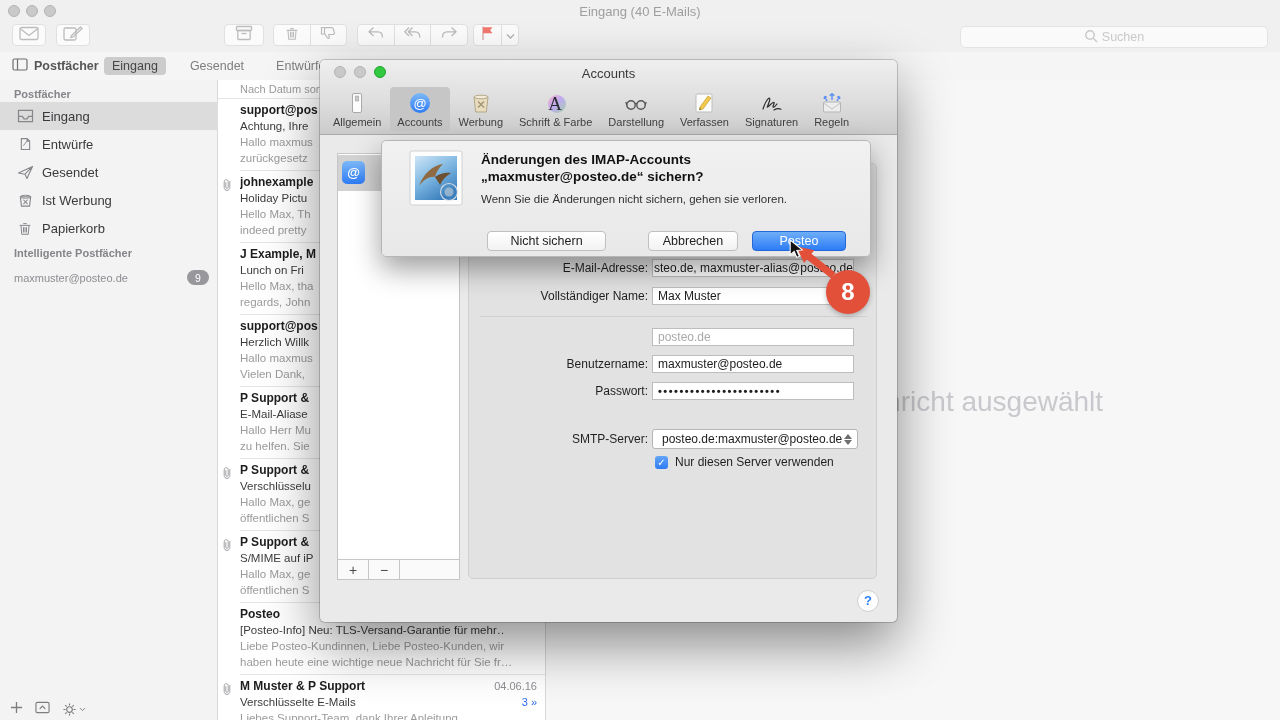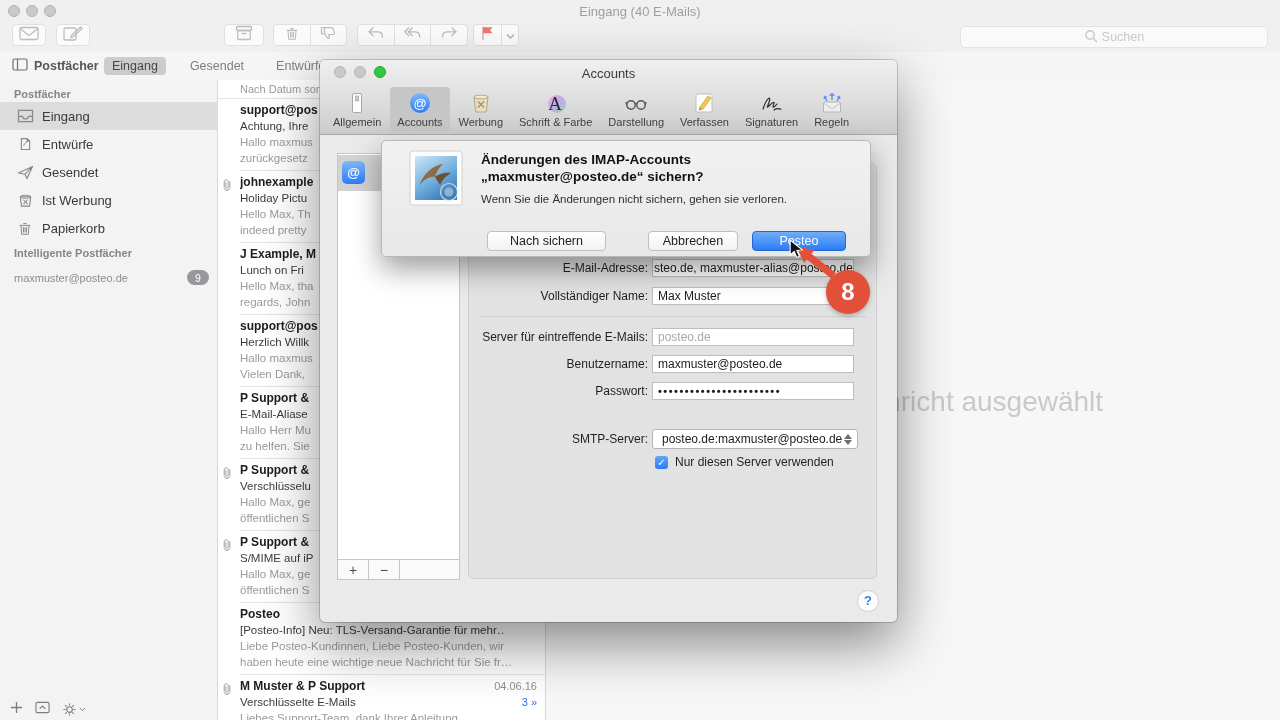--- a/index.html
+++ b/index.html
@@ -467,21 +467,20 @@
     <div id="tabbox"></div>
 
     <div class="f-label" style="top:199px;">E-Mail-Adresse:</div>
     <div class="f-field" style="top:199px;padding-left:1px;">steo.de, maxmuster-alias@posteo.de</div>
 
     <div class="f-label" style="top:227px;">Vollständiger Name:</div>
     <div class="f-field" style="top:227px;">Max Muster</div>
 
     <div id="f-sep"></div>
 
-    <div class="f-label" style="top:268px;">Server für eintreffende E-Mails:</div>
     <div class="f-field muted" style="top:268px;">posteo.de</div>
 
     <div class="f-label" style="top:295px;">Benutzername:</div>
     <div class="f-field" style="top:295px;">maxmuster@posteo.de</div>
 
     <div class="f-label" style="top:322px;">Passwort:</div>
     <div class="f-field" id="f-pass" style="top:322px;">•••••••••••••••••••••••</div>
 
     <div class="f-label" style="top:370px;text-align:right;">SMTP-Server:</div>
     <div id="smtp-pop">posteo.de:maxmuster@posteo.de</div>
@@ -510,21 +509,21 @@
           <path d="M10,36 C14,24 24,15 34,14 C30,18 27,22 26,27 C22,26 15,29 10,36 Z" fill="#8f6b45"></path>
           <path d="M26,27 C30,24 36,22 42,23 C37,26 33,30 31,35 C29,31 27,29 26,27 Z" fill="#6e4f30"></path>
           <circle cx="40" cy="42" r="8.5" fill="none" stroke="#e6e6e6" stroke-width="1.2" opacity="0.85"></circle>
           <circle cx="40" cy="42" r="4.5" fill="#d8d8d8" opacity="0.55"></circle>
         </svg>
       </div>
       <div id="sheet-title1">Änderungen des IMAP-Accounts</div>
       <div id="sheet-title2">„maxmuster@posteo.de“ sichern?</div>
       <div id="sheet-body">Wenn Sie die Änderungen nicht sichern, gehen sie verloren.</div>
       <div id="dlg-btns">
-          <div class="dlg-btn" style="left: 105px; width: 119px;">Nach sichern</div>
+          <div class="dlg-btn" style="left: 105px; width: 119px;">Nicht sichern</div>
           <div class="dlg-btn" style="left: 266px; width: 90px;">Abbrechen</div>
           <div class="dlg-btn primary" style="left: 370px; width: 94px;">Posteo</div>
         </div>
     </div>
   </div>
 
   <div id="step-circle">8</div>
   <div id="step-arrow">
     <svg width="62" height="62" viewBox="0 0 60 60">
       <polygon points="8,8 25.5,11.8 22.7,15.3 46.2,33.8 41.8,39.2 18.3,20.7 15.5,24.2" fill="#e2503a"></polygon>

